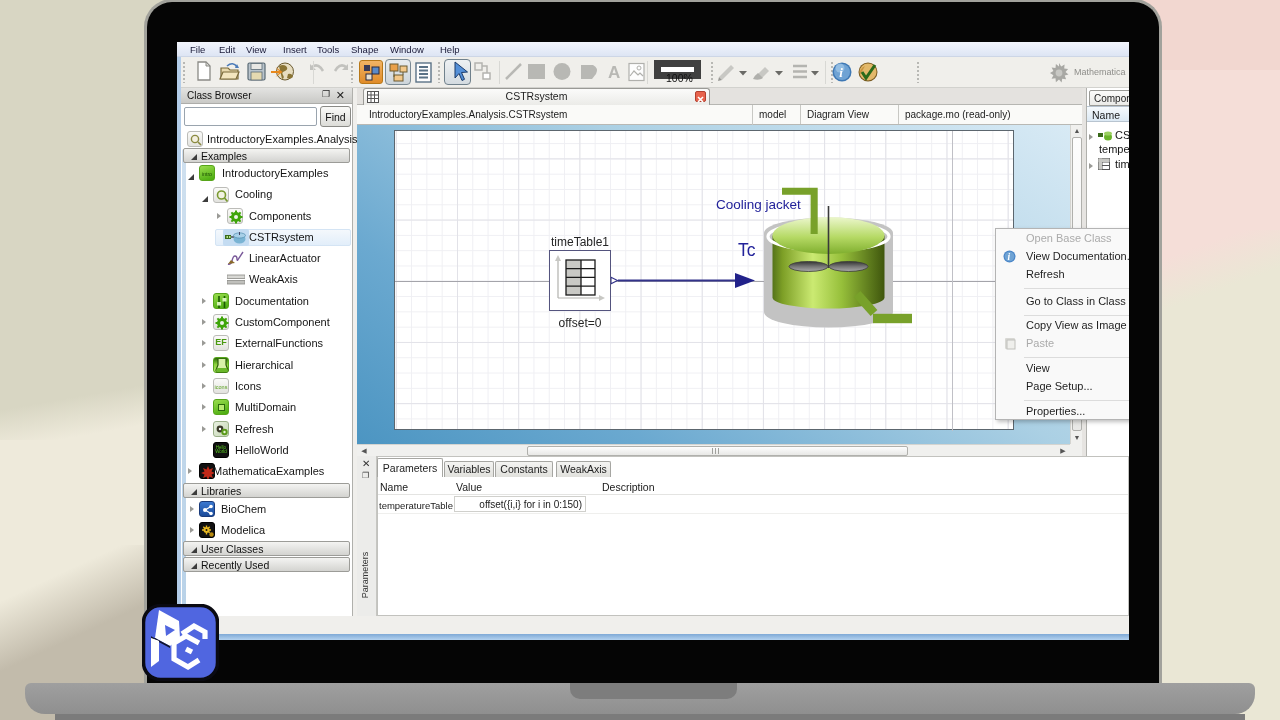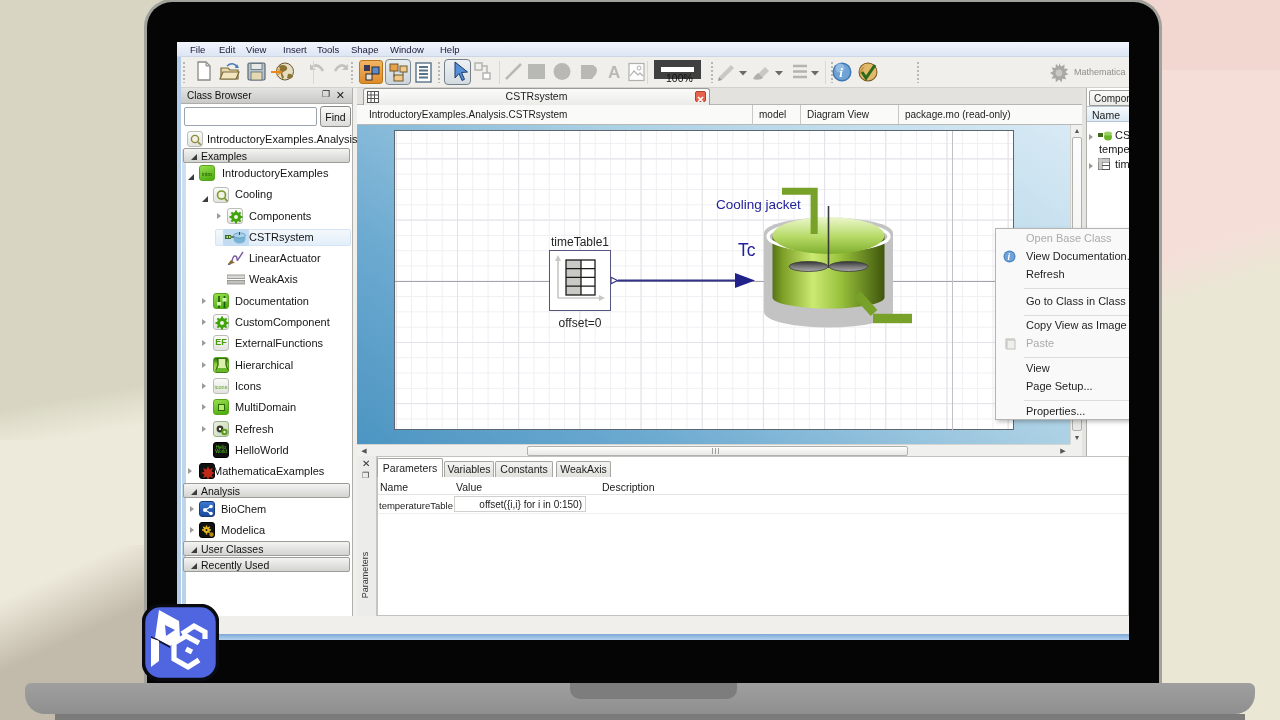--- a/index.html
+++ b/index.html
@@ -316,21 +316,21 @@
             <circle cx="5.5" cy="6" r="3" fill="#e8b820"></circle>
             <circle cx="5.5" cy="6" r="1" fill="#111"></circle>
             <g stroke="#e8b820" stroke-width="1.4">
               <path d="M5.5 1.5 v2 M5.5 8.5 v2 M1 6 h2 M8 6 h2 M2.3 2.8 l1.4 1.4 M7.3 7.3 l1.4 1.4 M8.7 2.8 l-1.4 1.4"></path>
             </g>
             <circle cx="10.5" cy="10.5" r="2.2" fill="#b88a10"></circle>
           </svg></div>
 <div class="trow" style="left:40px;top:434px">Modelica</div>
 <div class="secbar" style="top:395px">
           <span class="exp exe" style="left:7px"></span>
-          <span style="position:absolute;left:17px;top:1px">Analysis</span>
+          <span style="position:absolute;left:17px;top:1px">Libraries</span>
         </div>
 <div class="secbar" style="top:453px">
           <span class="exp exe" style="left:7px"></span>
           <span style="position:absolute;left:17px;top:1px">User Classes</span>
         </div>
 <div class="secbar" style="top:469px">
           <span class="exp exe" style="left:7px"></span>
           <span style="position:absolute;left:17px;top:1px">Recently Used</span>
         </div>
 </div>

